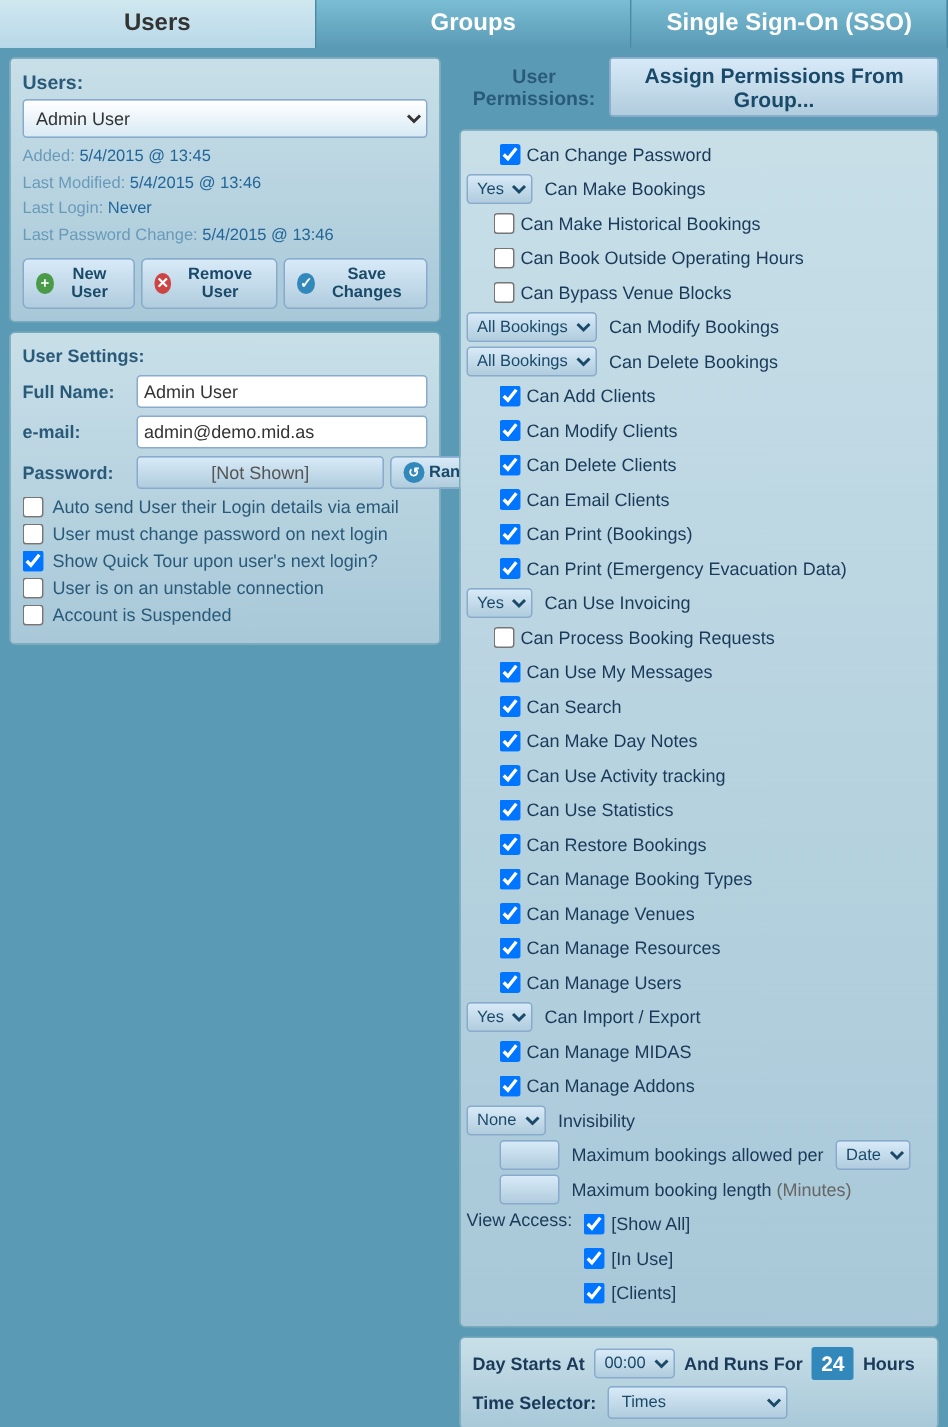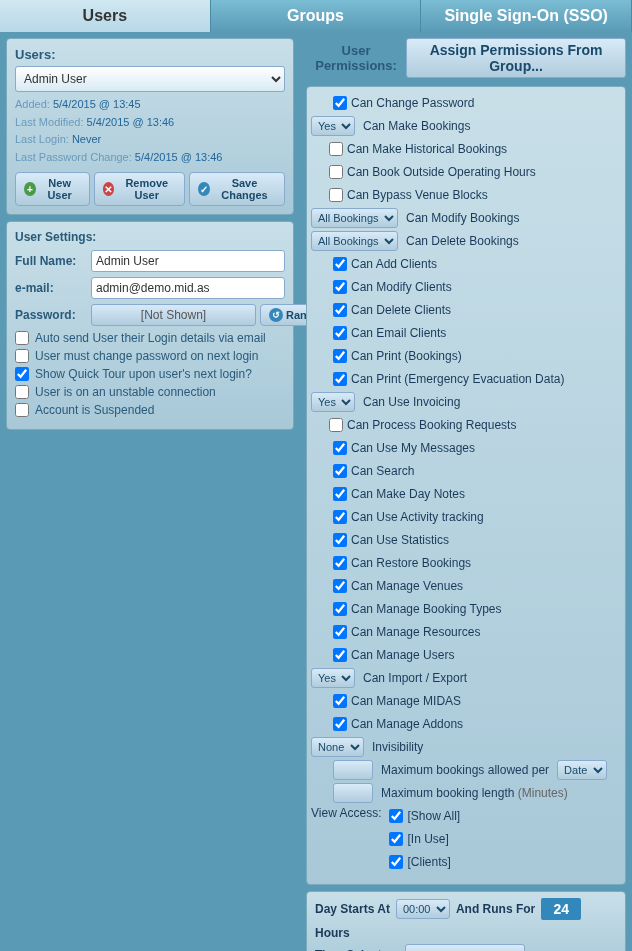--- a/index.html
+++ b/index.html
@@ -331,21 +331,21 @@
       font-size: 11px;
       cursor: pointer;
       padding: 0 2px;
     }
 
     .hours-box {
       background: #3388bb;
       color: white;
       font-weight: bold;
       font-size: 14px;
-      width: 40px;
+      width: 28px;
       height: 22px;
       display: flex;
       align-items: center;
       justify-content: center;
       border-radius: 2px;
     }
 
     .time-selector-row {
       display: flex;
       align-items: center;
@@ -603,26 +603,26 @@
         <span class="perm-label">Can Use Statistics</span>
       </div>
       <div class="perm-row">
         <span class="perm-spacer"></span>
         <input type="checkbox" checked="" class="perm-checkbox" style="">
         <span class="perm-label">Can Restore Bookings</span>
       </div>
       <div class="perm-row">
         <span class="perm-spacer"></span>
         <input type="checkbox" checked="" class="perm-checkbox" style="">
+        <span class="perm-label">Can Manage Booking Types</span>
+      </div>
+      <div class="perm-row">
+        <span class="perm-spacer"></span>
+        <input type="checkbox" checked="" class="perm-checkbox" style="">
         <span class="perm-label">Can Manage Venues</span>
-      </div>
-      <div class="perm-row">
-        <span class="perm-spacer"></span>
-        <input type="checkbox" checked="" class="perm-checkbox" style="">
-        <span class="perm-label">Can Manage Booking Types</span>
       </div>
       <div class="perm-row">
         <span class="perm-spacer"></span>
         <input type="checkbox" checked="" class="perm-checkbox" style="">
         <span class="perm-label">Can Manage Resources</span>
       </div>
       <div class="perm-row">
         <span class="perm-spacer"></span>
         <input type="checkbox" checked="" class="perm-checkbox" style="">
         <span class="perm-label">Can Manage Users</span>

